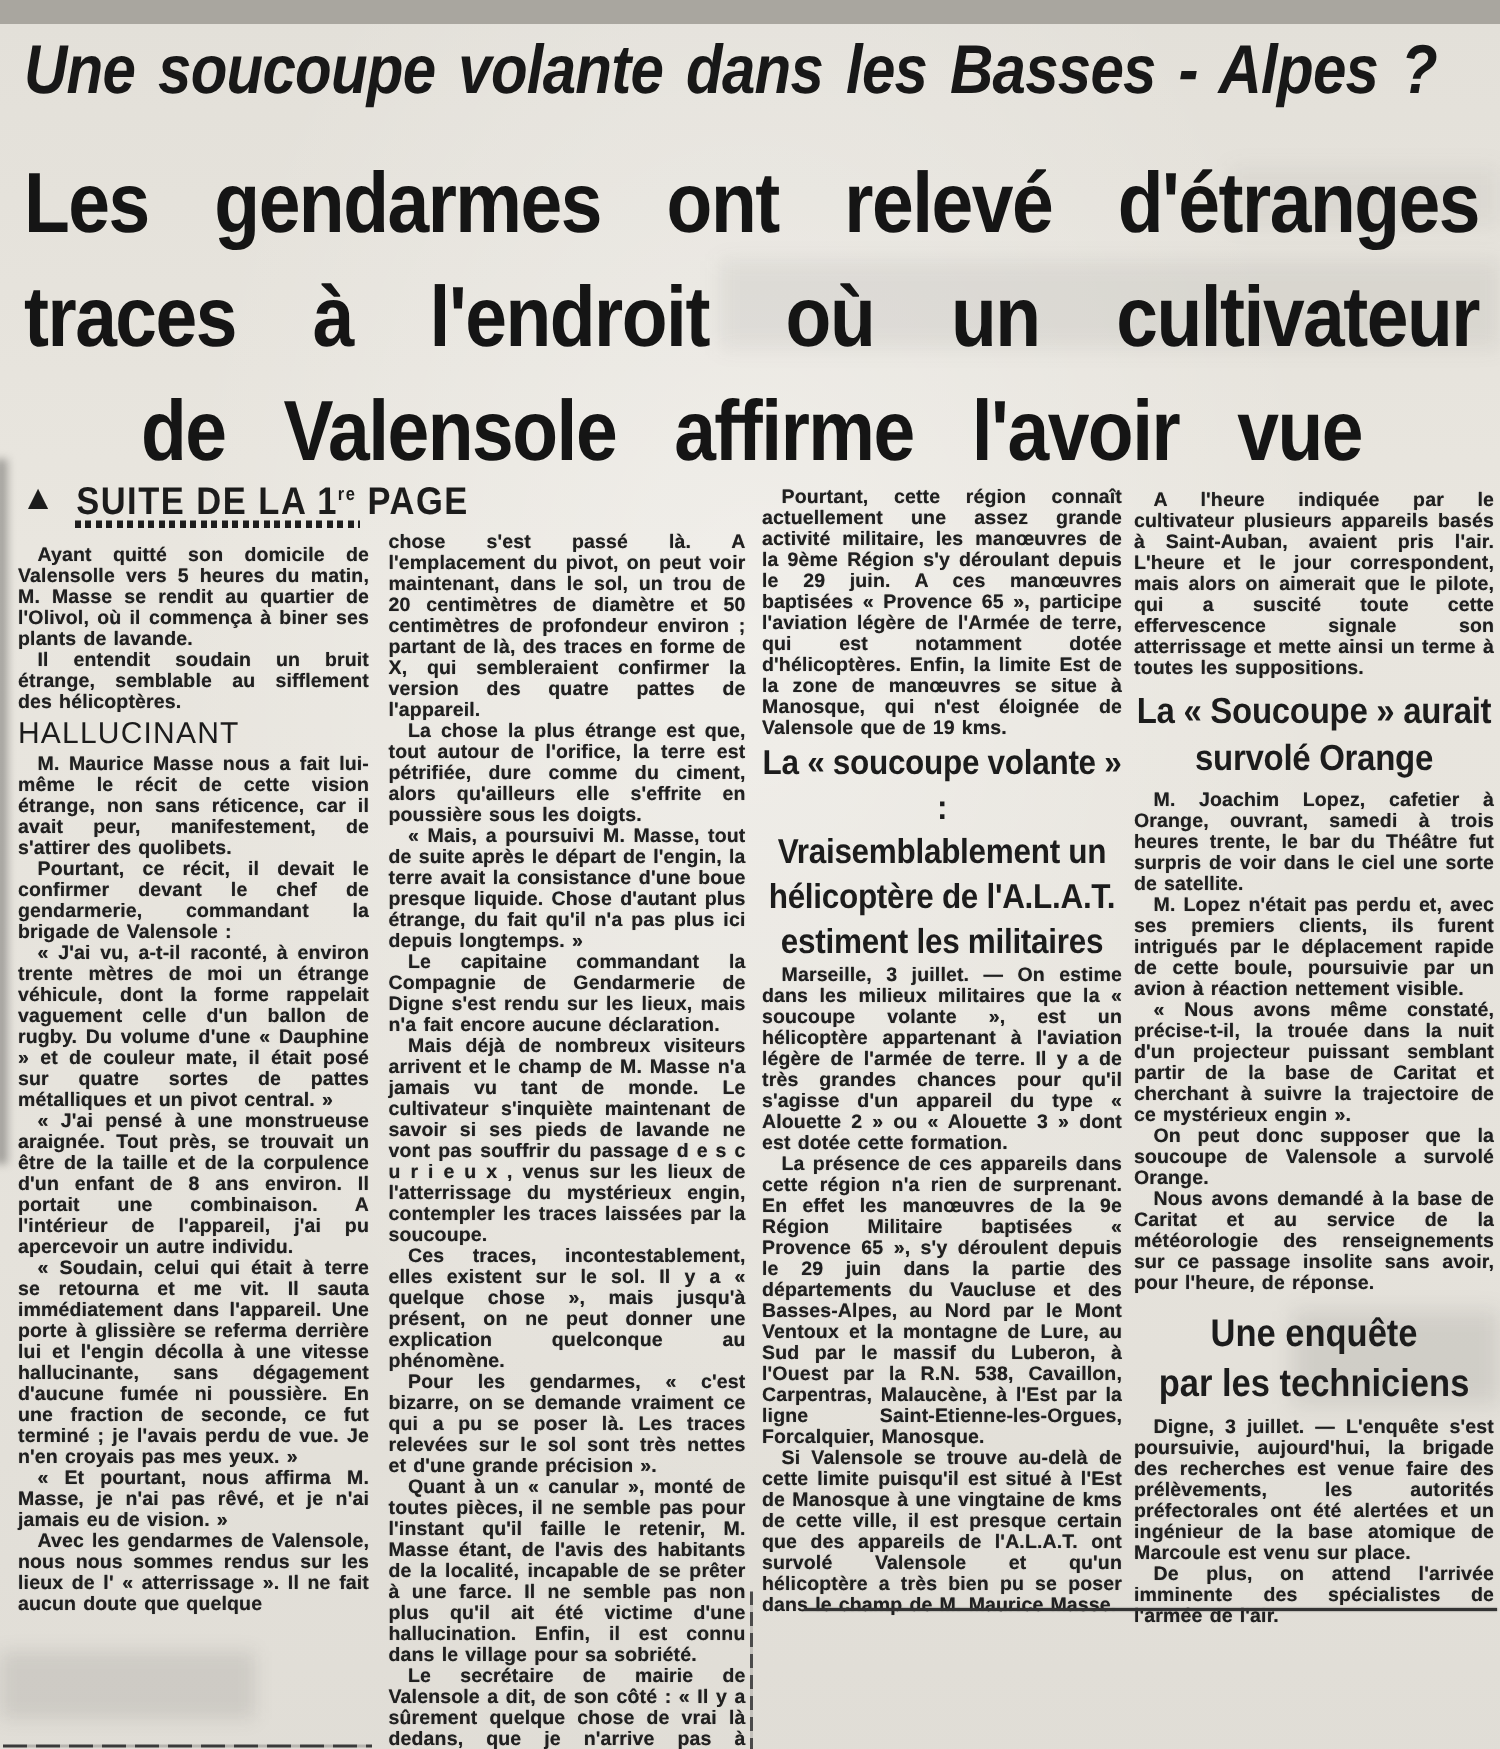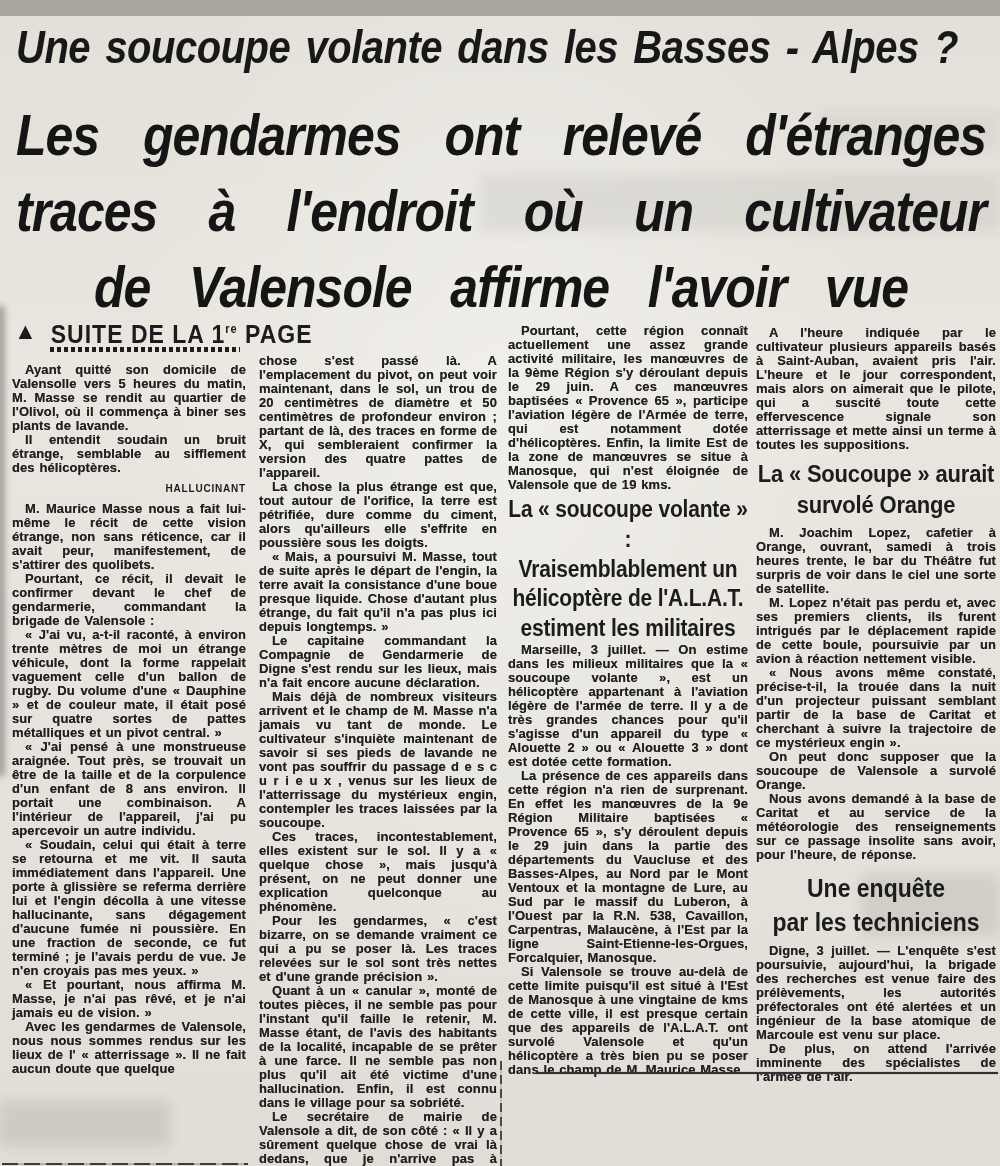--- a/index.html
+++ b/index.html
@@ -22,21 +22,21 @@
   .col4-smudge{position:absolute;left:862px;top:858px;width:138px;height:62px;background:rgba(40,40,40,0.10);filter:blur(7px);}
 
   
   .kicker{
     position:absolute;left:16px;top:6px;right:42px;
     font-style:italic;font-weight:700;font-size:40px;letter-spacing:-0.5px;
     text-align:justify;text-align-last:justify;
     transform:scaleY(1.15);transform-origin:top left;
     color:#181818;
   }
-  .headline{position:absolute;left:16px;top:76px;right:14px;font-style:italic;}
+  .headline{position:absolute;left:16px;top:76px;right:14px;}
   .hl-line{
     font-weight:700;font-size:50px;letter-spacing:-1px;line-height:76px;
     text-align:justify;text-align-last:justify;
     transform:scaleY(1.14);transform-origin:top left;
     color:#151515;white-space:nowrap;
   }
   .hl-line.centered{padding:0 78px;}
 
   
   .col{position:absolute;font-size:13px;line-height:14px;font-weight:700;}
@@ -48,21 +48,21 @@
   .col-4{left:756px;top:310px;width:240px;}
 
   
   .cont-head{display:flex;align-items:center;gap:14px;margin:2px 0 0 2px;}
   .cont-tri{font-size:23px;line-height:23px;}
   .cont-text{font-size:23px;font-weight:700;letter-spacing:1px;white-space:nowrap;transform:scaleY(1.12);transform-origin:left center;}
   .cont-text sup{font-size:11px;}
   .dotted-rule{width:190px;height:5px;margin:4px 0 11px 38px;
     background:repeating-linear-gradient(90deg,#1e1e1e 0 4px,transparent 4px 7px);}
 
-  .subhead-small{font-size:10px;font-weight:700;text-align:right;letter-spacing:0.8px;margin:7px 0 6px;}
+  .subhead-small{font-size:20px;font-weight:400;text-align:left;letter-spacing:0.8px;margin:7px 0 6px;}
   .subhead-mid{font-size:21px;line-height:27px;font-weight:700;text-align:center;letter-spacing:-0.2px;margin:9px 0 7px;transform:scaleY(1.1);}
   .subhead-mid2{font-size:22px;line-height:28px;font-weight:700;text-align:center;letter-spacing:-0.2px;margin:10px 0 8px;transform:scaleY(1.1);}
   .subhead-mid3{font-size:23px;line-height:30px;font-weight:700;text-align:center;letter-spacing:0px;margin:13px 0 9px;transform:scaleY(1.12);}
 
   
   .rule-bottom-right{position:absolute;left:536px;top:1056px;width:462px;height:2px;background:#333;box-shadow:0 0 1px #333;}
   .rule-col1{position:absolute;left:2px;top:1147px;width:246px;height:2px;
     background:repeating-linear-gradient(90deg,#3a3a3a 0 16px,rgba(58,58,58,0.25) 16px 22px);}
   .rule-col2{position:absolute;left:258px;top:1155px;width:242px;height:2px;
     background:repeating-linear-gradient(90deg,#3a3a3a 0 20px,rgba(58,58,58,0.3) 20px 26px);}

